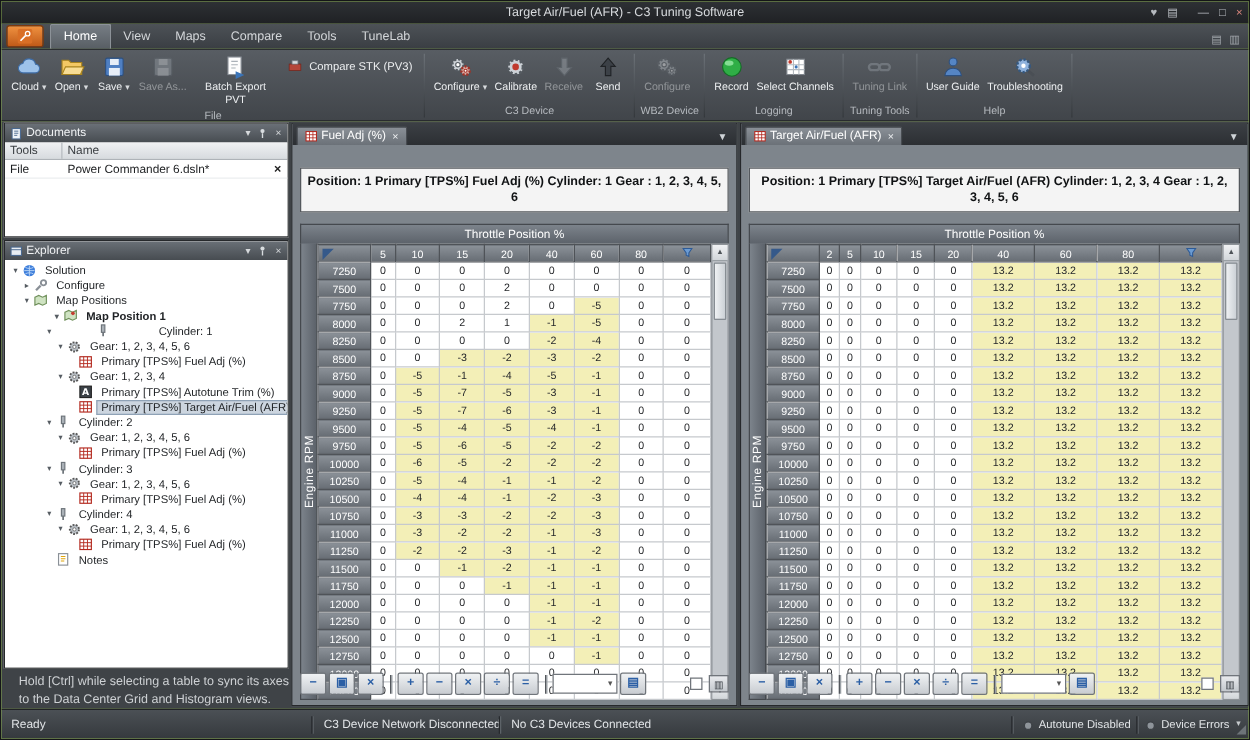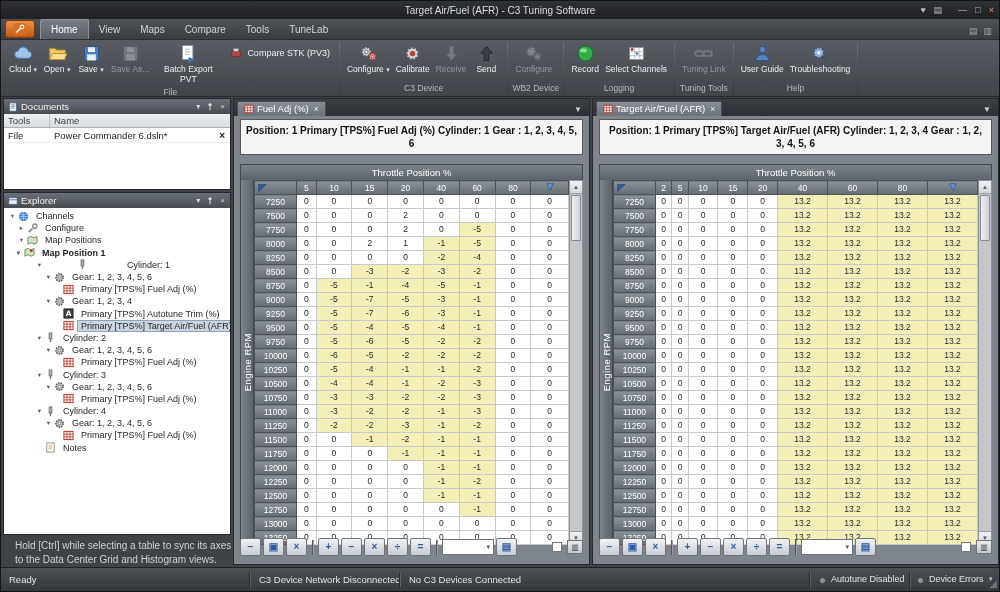--- a/index.html
+++ b/index.html
@@ -73,21 +73,21 @@
 
 
 .docpanel{position:absolute;top:1px;bottom:2px;border:1px solid #26282b;display:flex;flex-direction:column;overflow:hidden;background:#7e858c;}
 .docpanel.d0{left:232px;width:357px;}
 .docpanel.d1{left:591px;width:407px;}
 .tabstrip{height:17px;flex:none;background:linear-gradient(#3b3f44,#2c2f33);display:flex;align-items:flex-end;padding:1px 3px 0;}
 .dtab{display:flex;align-items:center;gap:3px;background:linear-gradient(#8a9097,#6b7178);border:1px solid #4b4f54;border-bottom:none;border-radius:2px 2px 0 0;padding:1px 6px 2px;font-size:9.5px;color:#fff;}
 .dtab .icn svg{width:10px;height:10px;}
 .dtab .close{font-size:8.5px;color:#eceef0;margin-left:2px;}
 .tabdd{margin-left:auto;color:#cfd3d7;font-size:8px;padding:0 4px 2px;}
-.docbody{flex:1;position:relative;padding:3px 6px;display:flex;flex-direction:column;overflow:hidden;background:#7e858c;}
+.docbody{flex:1;position:relative;padding:18px 6px;display:flex;flex-direction:column;overflow:hidden;background:#7e858c;}
 .dtitle{background:#f4f4f4;border:1px solid #54585d;text-align:center;font-size:10px;font-weight:bold;color:#101214;padding:4px 4px;line-height:1.3;flex:none;}
 .gridwrap{margin-top:9px;display:flex;flex-direction:column;flex:none;}
 .tpsband{height:16px;background:linear-gradient(#7c838b,#5c626a);border:1px solid #45494e;border-bottom:none;color:#fff;font-size:9.5px;display:flex;align-items:center;justify-content:center;flex:none;}
 .gridrow{display:flex;align-items:stretch;}
 .rpmband{width:14px;flex:none;background:linear-gradient(90deg,#7c838b,#5c626a);border:1px solid #45494e;border-top:none;display:flex;align-items:center;justify-content:center;}
 .rpmband span{writing-mode:vertical-rl;transform:rotate(180deg);color:#fff;font-size:9.5px;letter-spacing:.5px;}
 table.grid{border-collapse:collapse;table-layout:fixed;flex:1;background:#fff;border:1px solid #4f5358;}
 table.grid th{background:linear-gradient(#8b9198,#666c73);border:1px solid #4f5358;color:#fff;font-size:8.5px;font-weight:normal;height:14px;padding:0;overflow:hidden;}
 table.grid th .icn svg{width:10px;height:10px;}
 table.grid td{border:1px solid #c6c9cd;font-size:8.5px;color:#26282b;text-align:center;height:12.7px;line-height:1;padding:0;background:#fff;overflow:hidden;}
@@ -409,42 +409,42 @@
       </div>
       <div class="tree">
           <div class="trow" style="padding-left: 4px;">
             <span class="caret">▾</span>
             <span class="ticn icn">
               <svg viewBox="0 0 12 12">
                 <circle cx="6" cy="6" r="5" fill="#3d7edb"></circle>
                 <path d="M1.5 6h9M6 1.5v9M2.5 3.2c2 1.2 5 1.2 7 0M2.5 8.8c2-1.2 5-1.2 7 0" stroke="#bcd6f5" stroke-width=".8" fill="none"></path>
               </svg>
             </span>
-            <span class="tlabel">Channels</span>
+            <span class="tlabel">Solution</span>
           </div>
           <div class="trow" style="padding-left: 13px;">
             <span class="caret">▸</span>
             <span class="ticn icn">
               <svg viewBox="0 0 12 12">
                 <path d="M2 10l4-4" stroke="#8a9097" stroke-width="2"></path>
                 <circle cx="8.5" cy="3.5" r="2.3" fill="none" stroke="#8a9097" stroke-width="1.7"></circle>
               </svg>
             </span>
             <span class="tlabel">Configure</span>
           </div>
           <div class="trow" style="padding-left: 13px;">
             <span class="caret">▾</span>
             <span class="ticn icn">
               <svg viewBox="0 0 12 12">
                 <path d="M1 3l3.3-1.5 3.4 1.5L11 1.5v7L7.7 10 4.3 8.5 1 10z" fill="#cfe3c2" stroke="#6f8f5a"></path>
               </svg>
             </span>
             <span class="tlabel">Map Positions</span>
           </div>
-          <div class="trow bold" style="padding-left: 10px;">
+          <div class="trow bold" style="padding-left: 37px;">
             <span class="caret">▾</span>
             <span class="ticn icn">
               <svg viewBox="0 0 12 12">
                 <path d="M1 3l3.3-1.5 3.4 1.5L11 1.5v7L7.7 10 4.3 8.5 1 10z" fill="#cfe3c2" stroke="#6f8f5a"></path>
                 <circle cx="8" cy="4" r="1.6" fill="#c43c30"></circle>
               </svg>
             </span>
             <span class="tlabel">Map Position 1</span>
           </div>
           <div class="trow" style="padding-left: 31px; gap: 32px;">

